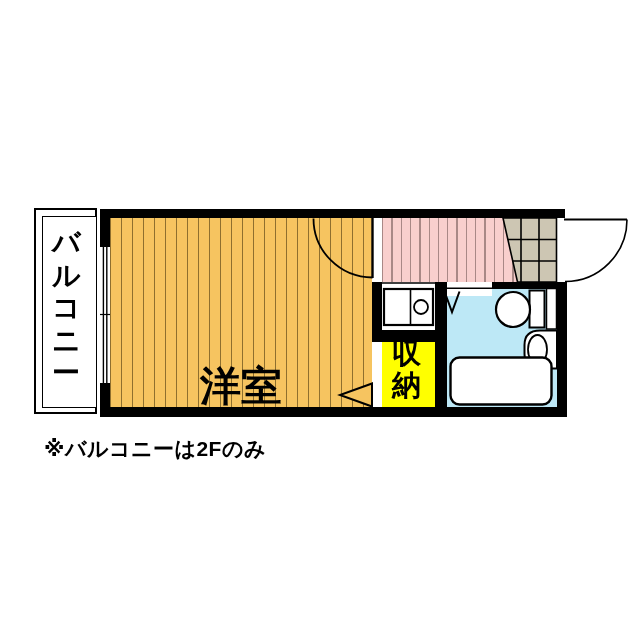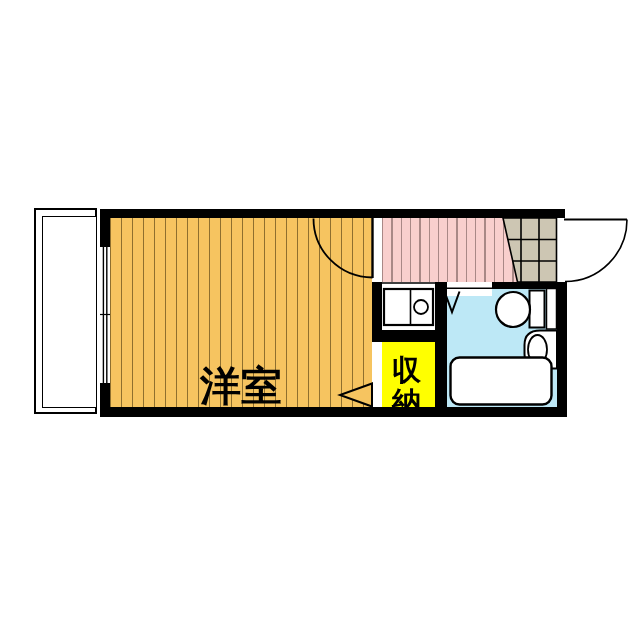--- a/index.html
+++ b/index.html
@@ -22,21 +22,21 @@
   .balcony-outer{position:absolute;left:34px;top:208px;width:63px;height:206px;
     border:2px solid #000;background:#fff;box-sizing:border-box;z-index:2;}
   .balcony-inner{position:absolute;left:42px;top:216px;width:55px;height:192px;
     border:1.5px solid #000;background:#fff;box-sizing:border-box;z-index:2;}
   svg.overlay{position:absolute;left:0;top:0;z-index:5;}
   .lbl{position:absolute;color:#000;z-index:6;white-space:pre;}
   .lbl-vert{width:1em;word-break:break-all;white-space:normal;text-align:center;}
   .lbl-balcony{left:52px;top:227px;font-size:28px;line-height:32.5px;font-weight:600;}
   .lbl-room{left:110px;top:274px;width:262px;text-align:center;font-size:41px;
             line-height:45px;font-weight:700;}
-  .lbl-storage{left:392px;top:355px;font-size:29px;line-height:31.5px;font-weight:700;}
+  .lbl-storage{left:392px;top:338px;font-size:29px;line-height:31.5px;font-weight:700;}
   .lbl-note{left:44px;top:435px;font-size:21px;font-weight:600;letter-spacing:0.5px;}
 </style>
 </head>
 <body>
 
 <div class="stage">
 
   <div class="room-western abs" style="left:110px;top:218px;width:262px;height:189px;"></div>
   <div class="hallway abs" style="left:382px;top:218px;width:135px;height:64px;"></div>
   <div class="storage abs" style="left:382px;top:342px;width:53px;height:65px;"></div>
@@ -111,17 +111,19 @@
     </g>
 
     <g style="stroke:#000;fill:#fff">
       <path d="M557 330.5 L540 330.5 Q524.5 330.5 524.5 345 L524.5 354 Q524.5 368.5 540 368.5 L557 368.5 Z" stroke-width="2"></path>
       <ellipse cx="537.5" cy="349.5" rx="9.5" ry="14.5" stroke-width="1.8"></ellipse>
     </g>
 
     <rect x="450.5" y="357.5" width="101" height="47" rx="9" style="fill:#fff;stroke:#000;stroke-width:2.4"></rect>
   </svg>
 
+  <div class="lbl lbl-vert lbl-balcony">バルコニー</div>
   <div class="lbl lbl-room">
     <div>洋室</div>
   </div>
   <div class="lbl lbl-vert lbl-storage">収納</div>
+  <div class="lbl lbl-note">※バルコニーは2Fのみ</div>
 </div>
 
 </body></html>

